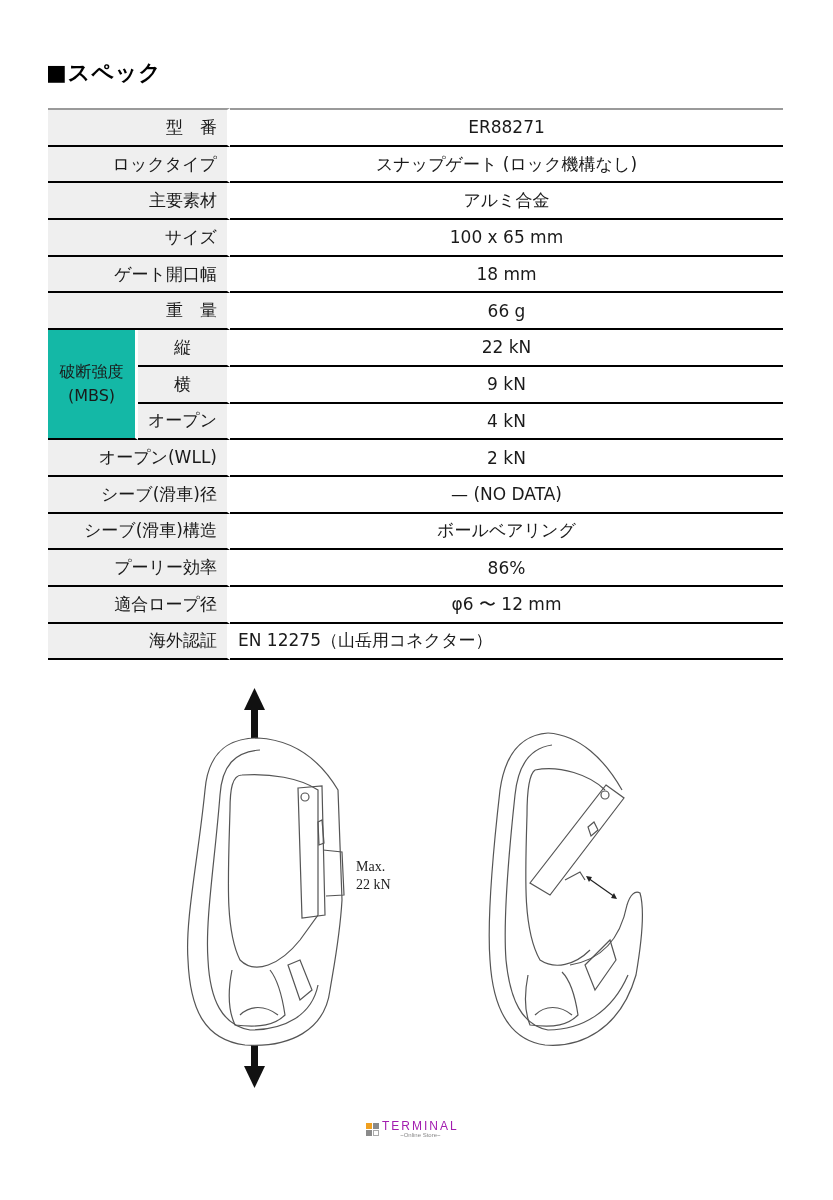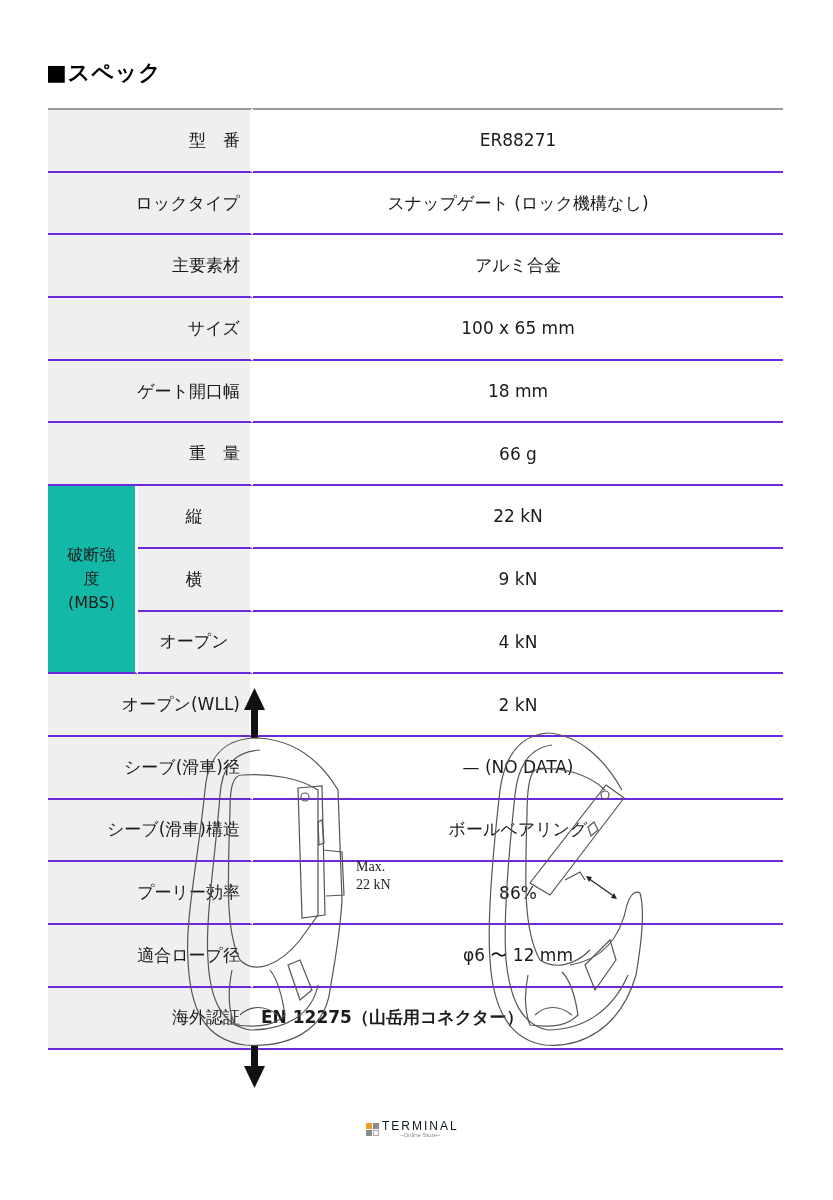--- a/index.html
+++ b/index.html
@@ -2,36 +2,36 @@
 <html><head>
 <meta charset="utf-8">
 <style>
   html, body { margin:0; padding:0; background:#ffffff; }
   body { width:833px; height:1200px; position:relative; overflow:hidden;
          font-family:"DejaVu Sans", "Liberation Sans", sans-serif; color:#1a1a1a; }
   .title { position:absolute; left:46px; top:58px; font-size:22px; font-weight:bold;
            letter-spacing:1px; color:#000; }
   table.spec { position:absolute; left:48px; top:108px; width:735px;
                border-collapse:separate; border-spacing:0; font-size:17px; }
-  table.spec td { height:34.7px; padding:13px; border-bottom:2px solid #6d28d9; }
+  table.spec td { height:34.7px; padding:0; border-bottom:2px solid #000000; }
   table.spec tr.first td { border-top:2px solid #9a9a9a; }
   td.lbl { background:#efefef; text-align:right; padding-right:10px !important;
            border-right:3px solid #ffffff; }
   td.lbl-main { background:#14b8a6; text-align:center; border-right:3px solid #ffffff;
                 line-height:1.5; font-size:16px; }
   td.sub { background:#efefef; text-align:center; border-right:3px solid #ffffff; width:86px; }
   td.val { text-align:center; }
-  td.val.left { text-align:left; padding-left:8px !important;font-weight:bold; }
+  td.val.left { text-align:left; padding-left:8px !important; }
   .figs { position:absolute; left:0; top:680px; width:833px; height:420px; }
   .max-label { position:absolute; left:356px; top:858px; font-size:14px; line-height:18px;
                font-family:Liberation Serif, serif; color:#222; }
   .logo { position:absolute; left:366px; top:1120px; display:flex; align-items:center; }
   .logo-grid { display:grid; grid-template-columns:6px 6px; grid-gap:1px; margin-right:3px; }
   .logo-grid span { width:6px; height:6px; display:block; }
-  .logo-text { font-family:"Liberation Sans", sans-serif; font-size:12px; letter-spacing:2px; color:#0f172a; line-height:12px; }
+  .logo-text { font-family:"Liberation Sans", sans-serif; font-size:12px; letter-spacing:2px; color:#a21caf; line-height:12px; }
   .logo-sub { font-family:"Liberation Sans", sans-serif; font-size:6px; color:#888; text-align:center; letter-spacing:0; line-height:7px; }
 </style>
 </head>
 <body>
 
 <div class="title">■スペック</div>
 
 <table class="spec">
   <colgroup>
       <col style="width:90px">

